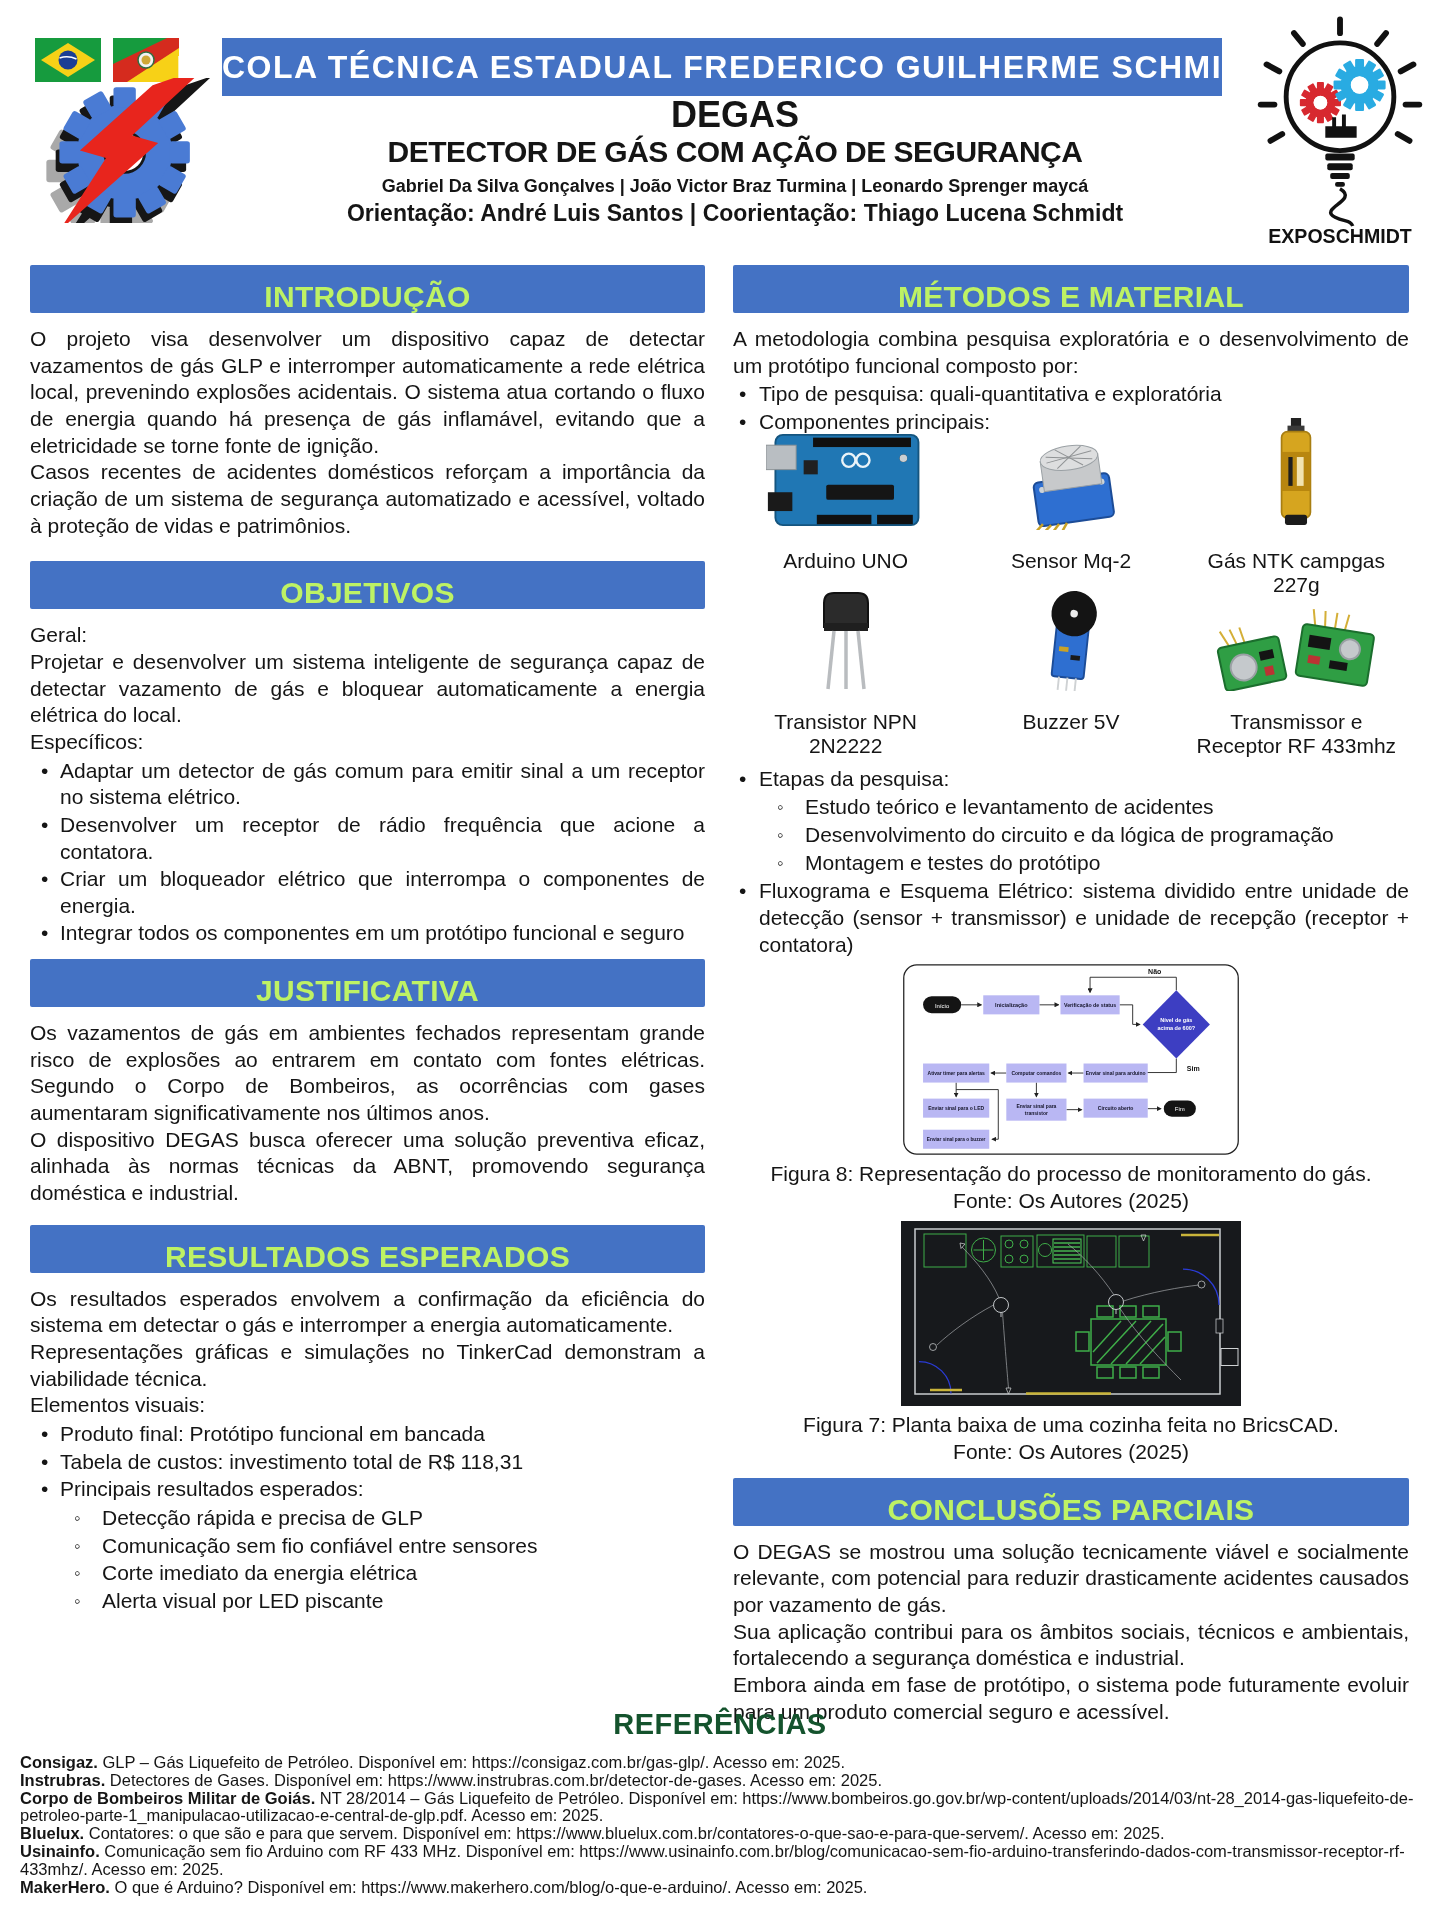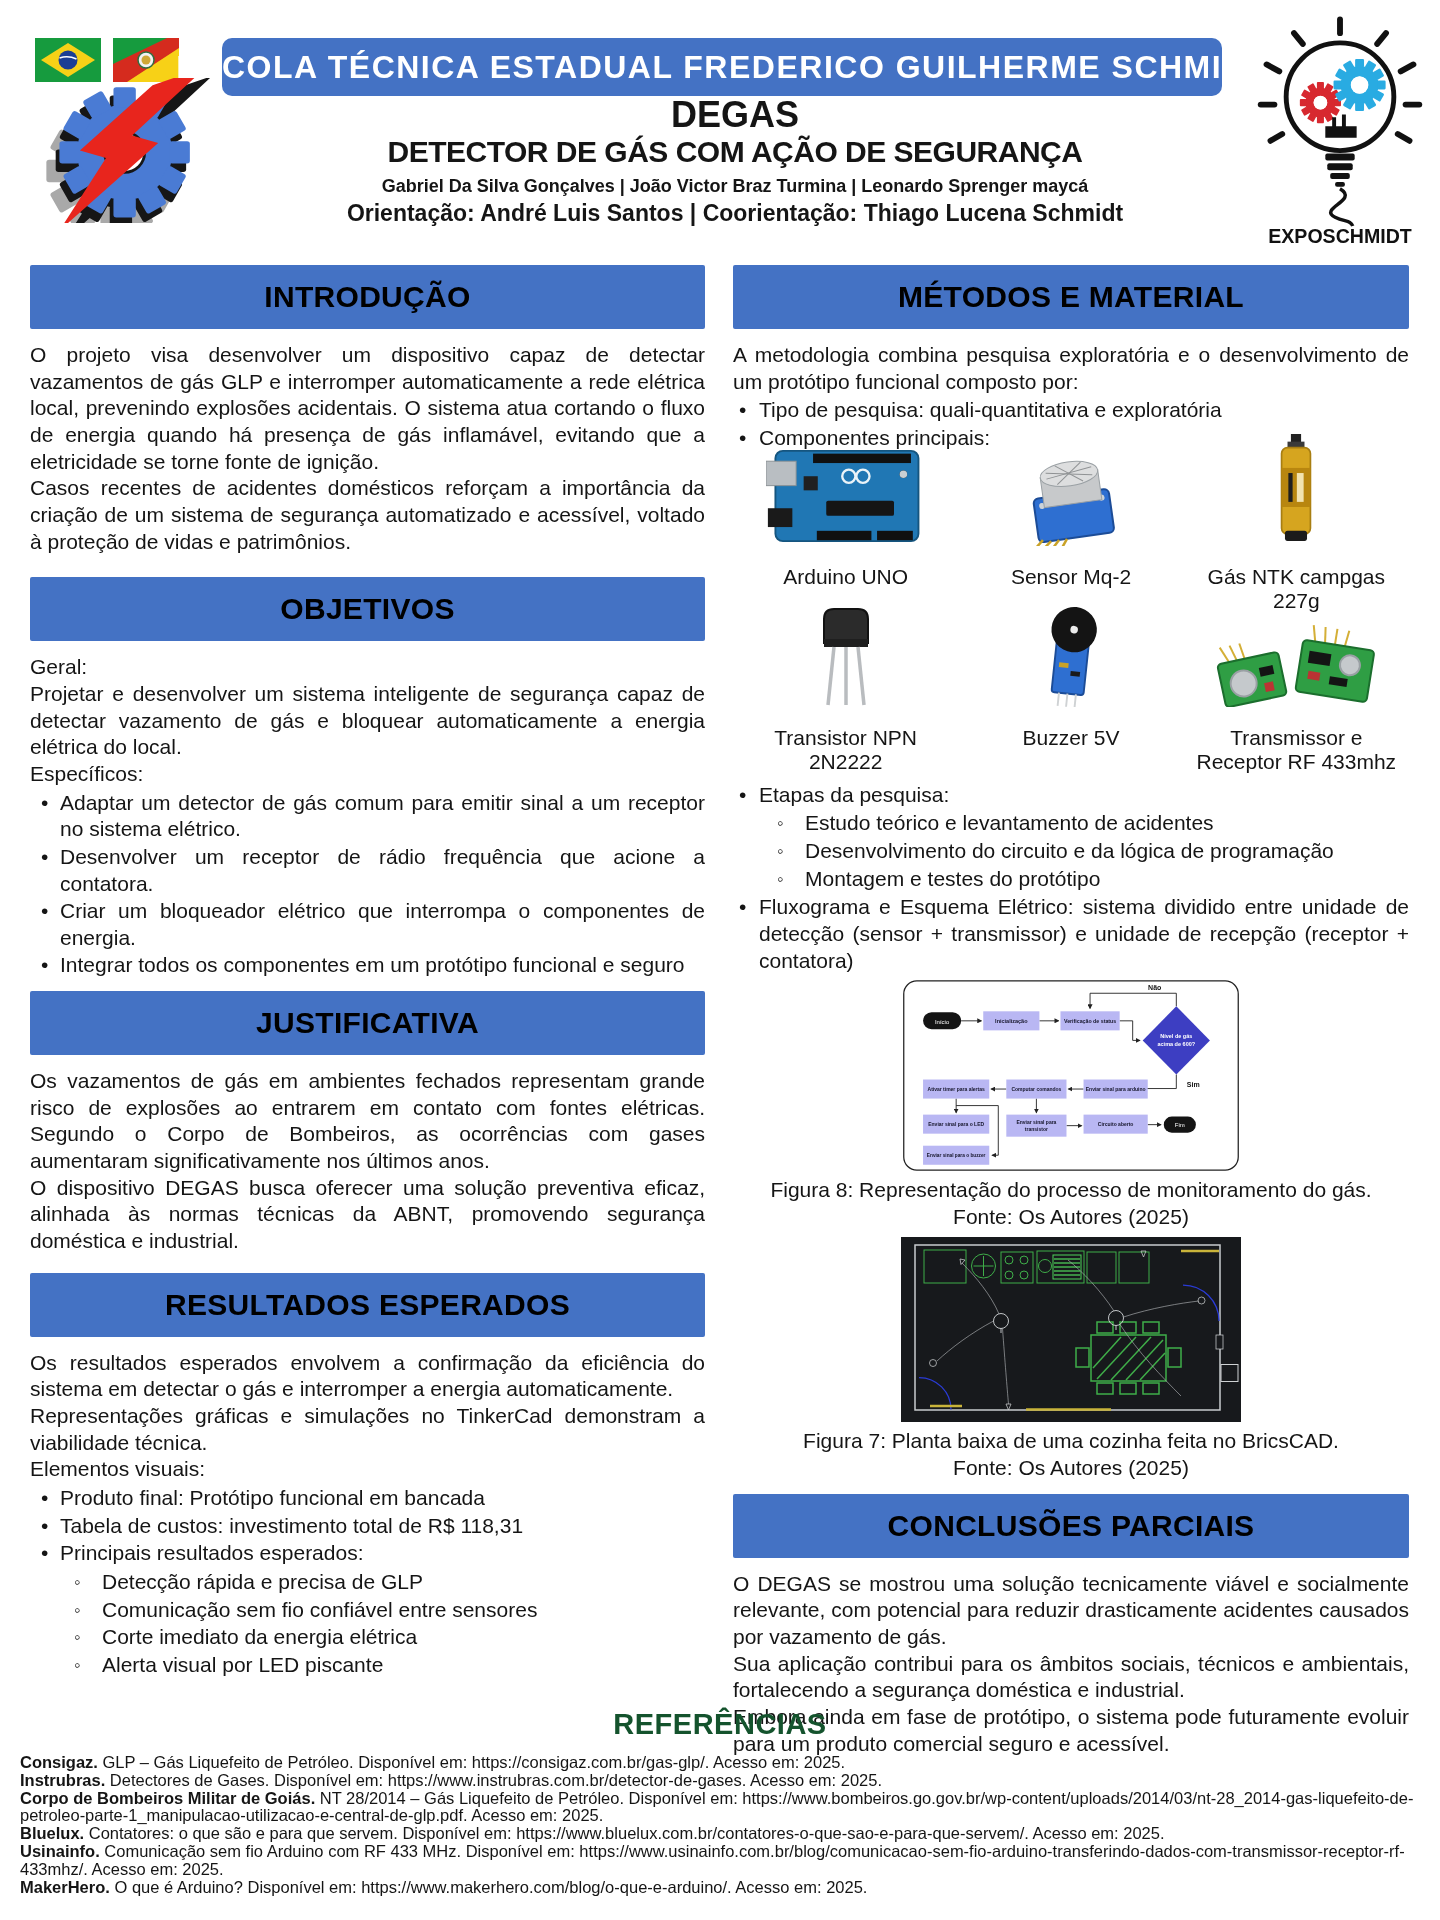--- a/index.html
+++ b/index.html
@@ -3,35 +3,35 @@
 <meta charset="utf-8">
 <style>
   html,body{margin:0;padding:0;background:#e8e8e8;}
   .poster{position:relative;width:1440px;height:1920px;background:#ffffff;margin:0 auto;
           font-family:"Liberation Sans",sans-serif;color:#151515;overflow:hidden;}
   
   .flag{position:absolute;top:38px;}
   .flag.br{left:35px;}
   .flag.rs{left:113px;}
   .banner{position:absolute;left:222px;top:38px;width:1000px;height:58px;background:#4472C4;
-          display:flex;align-items:center;justify-content:center;border-radius:10px;}
+          display:flex;align-items:center;justify-content:center;border-radius:0;}
   .banner span{color:#fff;font-weight:700;font-size:32px;letter-spacing:1.5px;white-space:nowrap;}
   .gear-logo{position:absolute;left:24px;top:78px;}
   .expo-logo{position:absolute;left:1247px;top:16px;}
   .title-block{position:absolute;left:230px;top:97px;width:1010px;text-align:center;}
   .title-main{font-size:36px;font-weight:700;line-height:1.02;}
   .title-sub{font-size:30px;font-weight:700;line-height:1.05;margin-top:2px;letter-spacing:-0.5px;}
   .authors{font-size:18px;font-weight:700;margin-top:9px;}
   .advisors{font-size:23px;font-weight:700;margin-top:3px;}
   
   .col{position:absolute;top:265px;font-size:21px;line-height:1.27;}
   .col-left{left:30px;width:675px;}
   .col-right{left:733px;width:676px;}
-  .bar{background:#4472C4;color:#000000;font-weight:700;font-size:30px;text-align:center;
-       height:64px;line-height:64px;border-radius:2px;letter-spacing:0.3px;}
+  .bar{background:#4472C4;color:#bef264;font-weight:700;font-size:30px;text-align:center;
+       height:48px;line-height:64px;border-radius:2px;letter-spacing:0.3px;}
   .tb{margin-top:13px;}
   .tb p{margin:0;text-align:justify;}
   .label{text-align:left !important;}
   ul{list-style:none;margin:2px 0 0 0;padding:0;}
   li{position:relative;padding-left:30px;text-align:justify;margin-top:1px;}
   li::before{content:"\2022";position:absolute;left:11px;}
   ul.tight li{padding-left:26px;}
   ul.tight li::before{left:6px;}
   ul.sub li{padding-left:72px;}
   ul.sub li::before{content:"\25E6";left:44px;font-size:18px;top:2px;}

